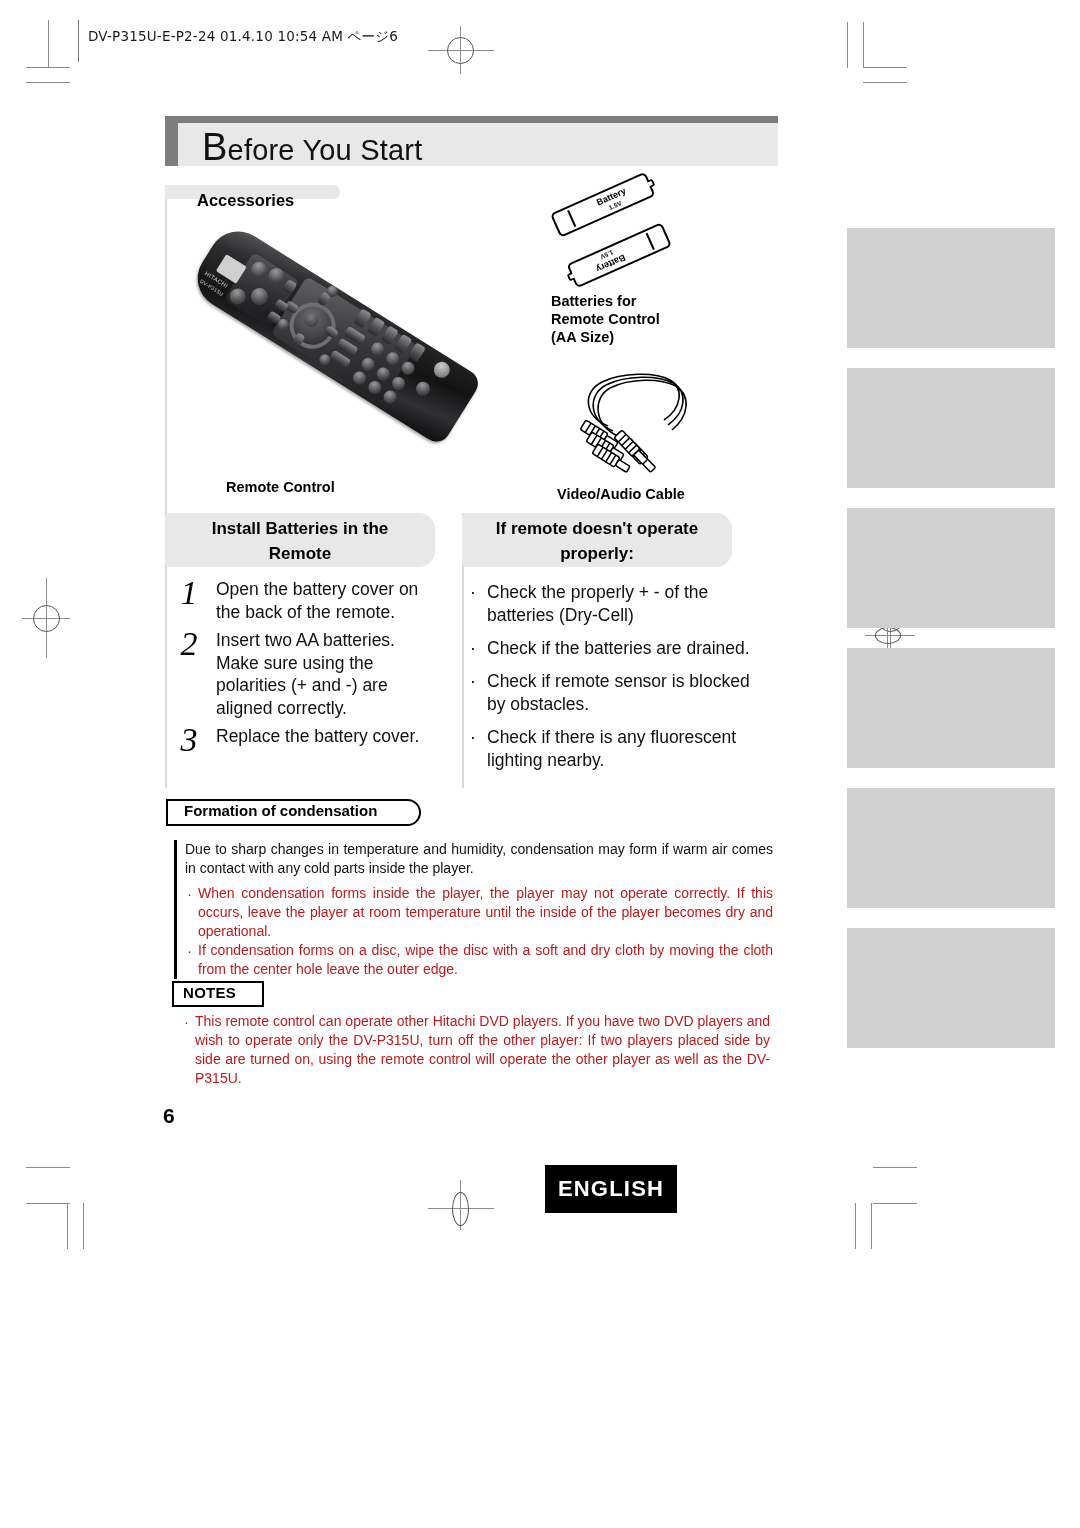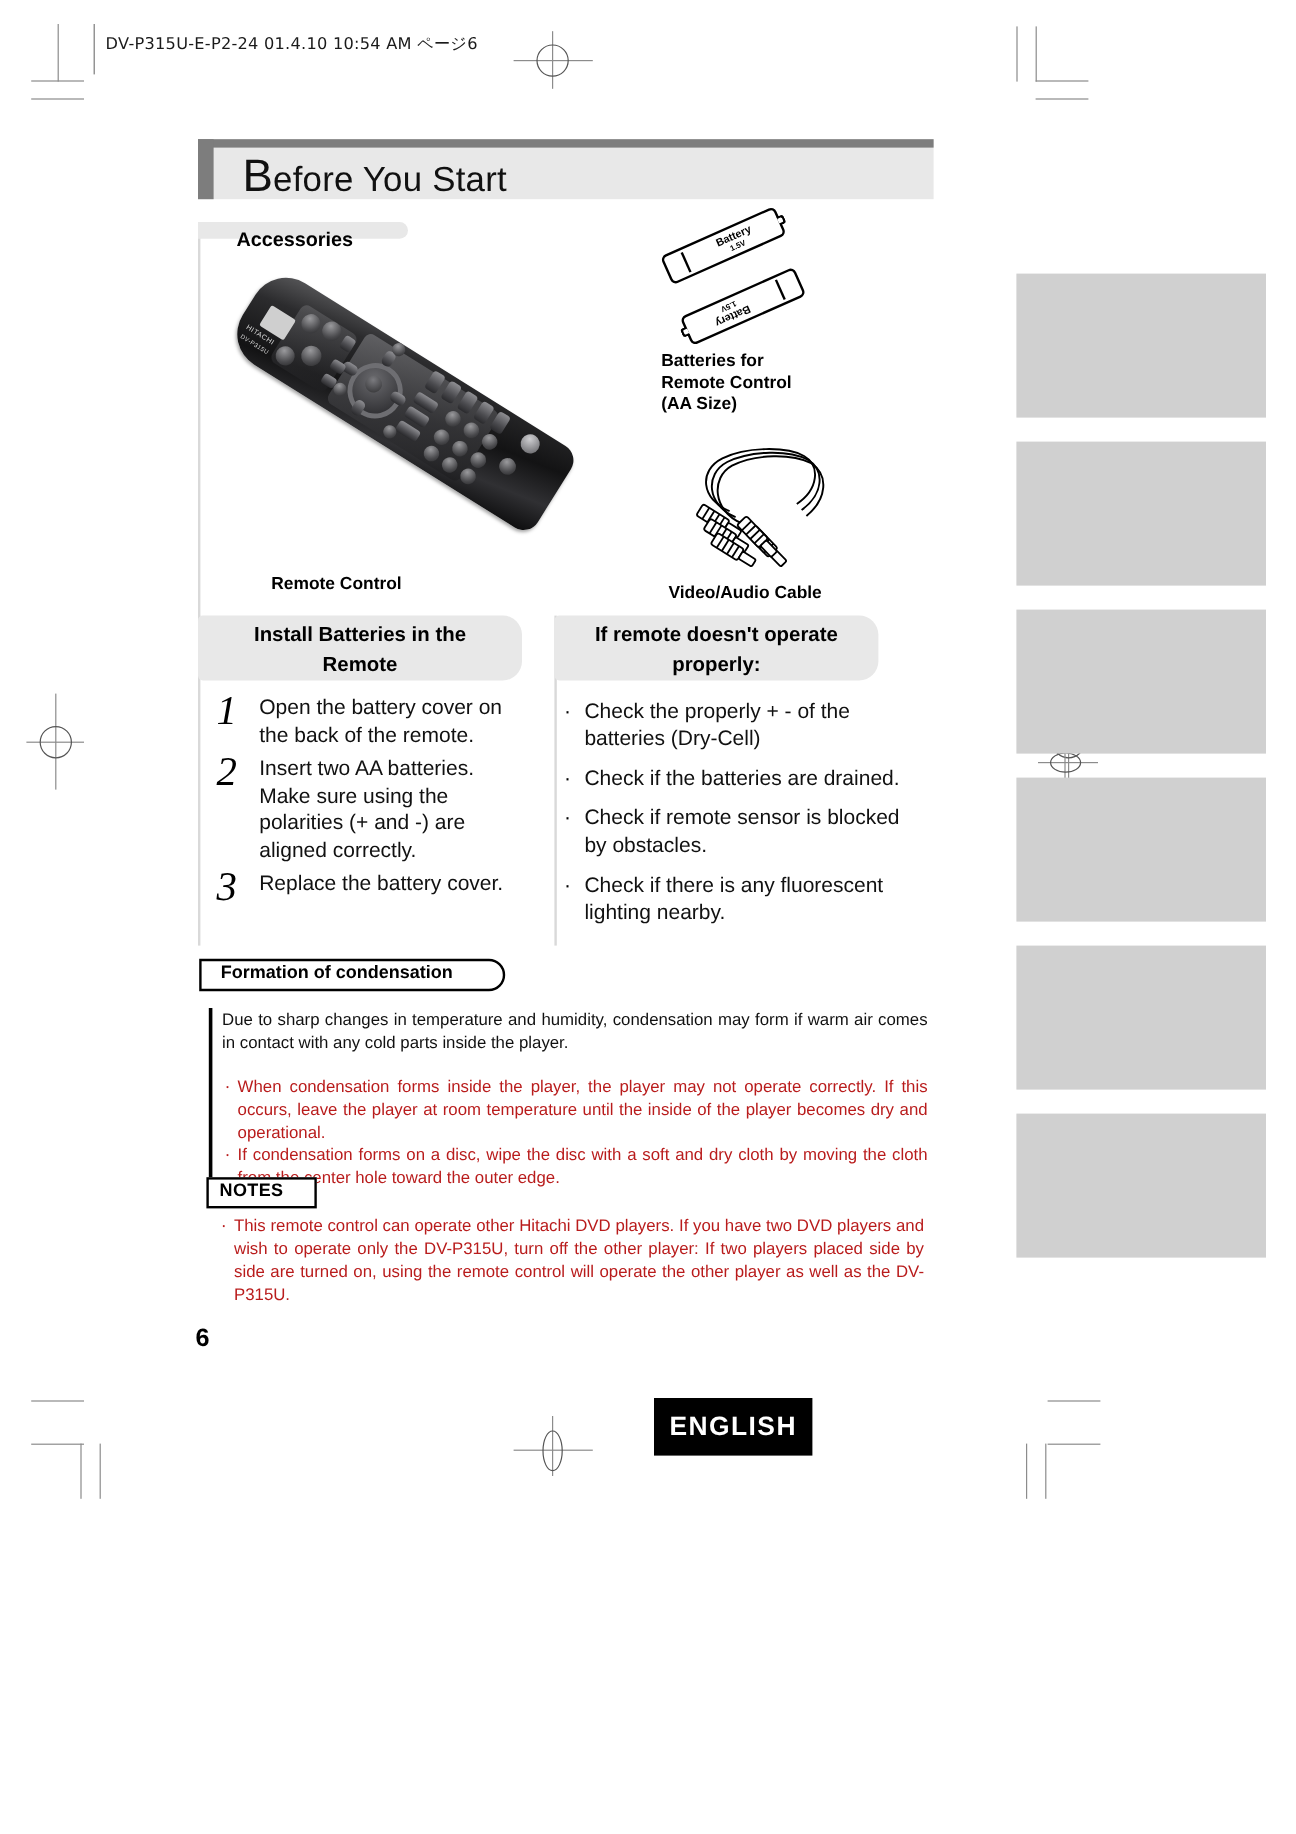--- a/index.html
+++ b/index.html
@@ -194,21 +194,21 @@
     left: 174px; top: 840px;
     width: 596px;
     border-left: 3px solid #000;
     padding-left: 0px;
   }
   .para {
     font-size: 14px;
     line-height: 19px;
     text-align: justify;
     color: #111;
-    margin: 0 0 18px 8px;
+    margin: 0 0 6px 8px;
   }
   .li {
     position: relative;
     font-size: 14px;
     line-height: 19px;
     text-align: justify;
     color: #b91c1c;
     margin: 0 0 0 8px;
     padding-left: 13px;
   }
@@ -611,21 +611,21 @@
   </div>
 
   <div class="cond-head">
     <div class="cond-shadow"></div>
     <div class="cond-shape"></div>
     <div class="cond-label">Formation of condensation</div>
   </div>
   <div class="cond-body">
     <p class="para">Due to sharp changes in temperature and humidity, condensation may form if warm air comes in contact with any cold parts inside the player.</p>
     <div class="li">When condensation forms inside the player, the player may not operate correctly. If this occurs, leave the player at room temperature until the inside of the player becomes dry and operational.</div>
-    <div class="li">If condensation forms on a disc, wipe the disc with a soft and dry cloth by moving the cloth from the center hole toward the outer edge.</div>
+    <div class="li">If condensation forms on a disc, wipe the disc with a soft and dry cloth by moving the cloth from the center hole leave the outer edge.</div>
   </div>
 
   <div class="notes-head">
     <div class="nshadow"></div>
     <div class="nshape"></div>
     <div class="nlabel">NOTES</div>
   </div>
   <div class="notes-body">
     <div class="li">This remote control can operate other Hitachi DVD players. If you have two DVD players and wish to operate only the DV-P315U, turn off the other player: If two players placed side by side are turned on, using the remote control will operate the other player as well as the DV-P315U.</div>
   </div>

